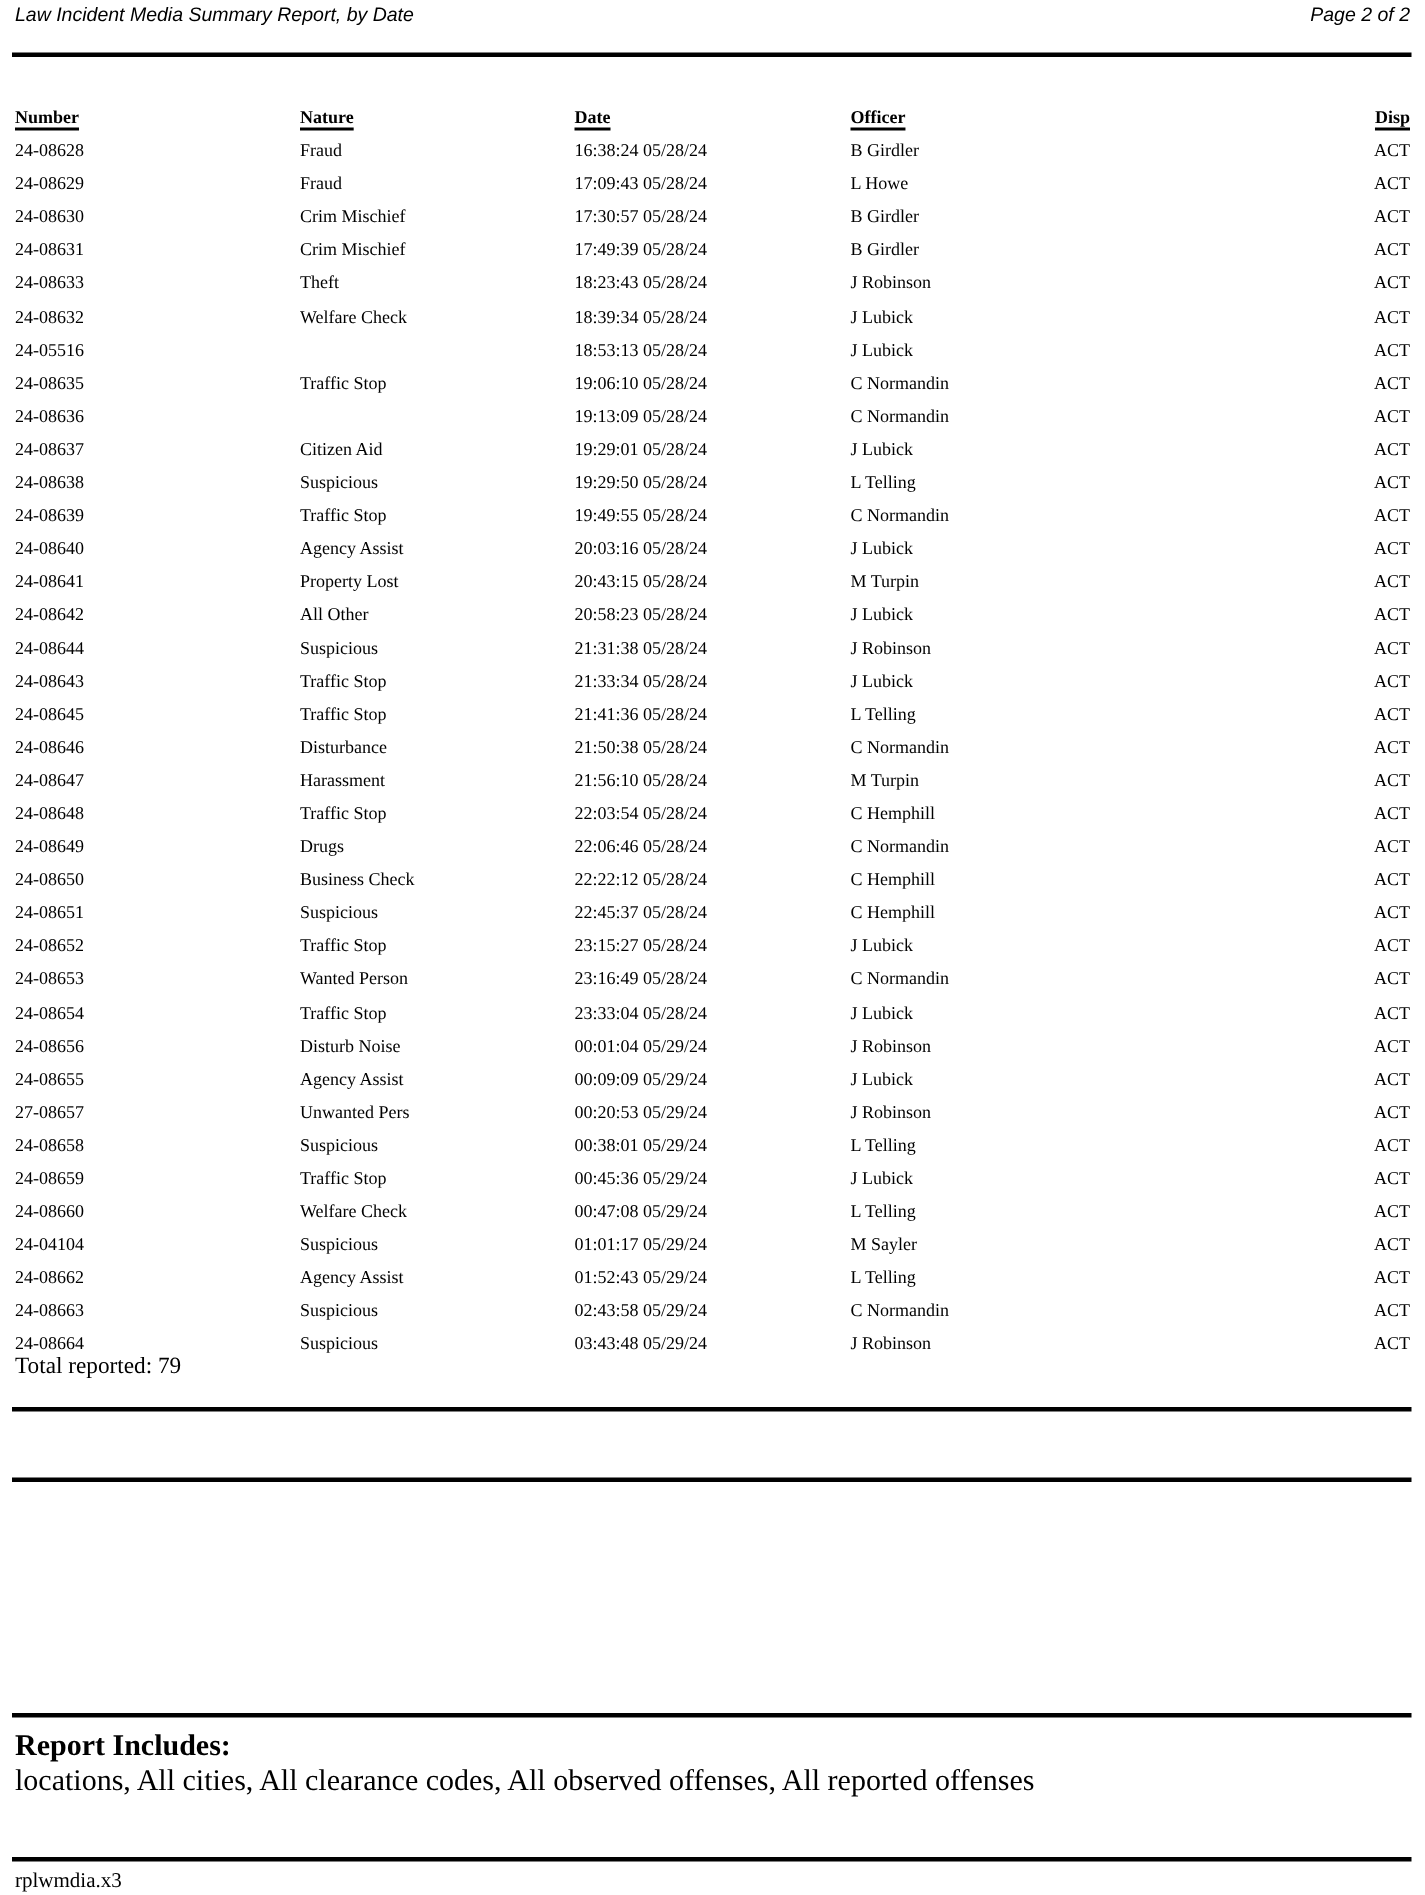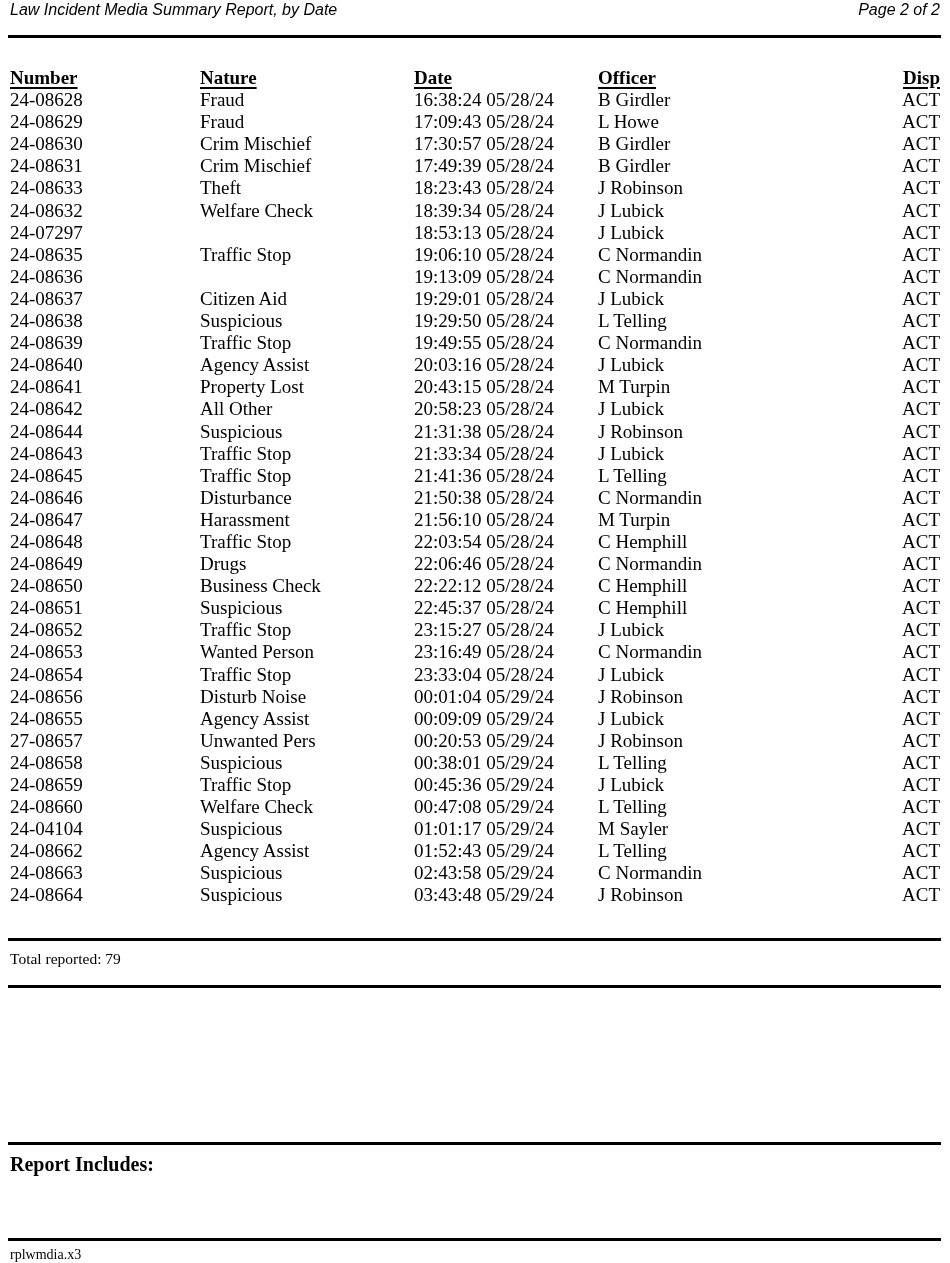--- a/index.html
+++ b/index.html
@@ -26,53 +26,53 @@
   .title-bar {
     position: absolute;
     top: 1px;
     left: 10px;
     right: 10px;
     display: flex;
     justify-content: space-between;
     align-items: baseline;
     font-family: "Liberation Sans", sans-serif;
     font-style: italic;
-    font-size: 16px;
+    font-size: 13px;
     line-height: 18px;
   }
   #rule-top { top: 35px; }
 
   
   .table {
     position: absolute;
     top: 67px;
     left: 10px;
     right: 10px;
-    font-size: 19px;
+    font-size: 12px;
     line-height: 22.1px;
   }
   .trow { display: flex; }
   .cell { white-space: nowrap; overflow: visible; }
   .c0 { width: 190px; }
   .c1 { width: 183px; }
-  .c2 { width: 184px; margin-left: 31px; }
+  .c2 { width: 184px; }
   .c3 { width: 188px; }
   .c4 { flex: 1; text-align: right; }
   .hdr-cell {
     font-weight: bold;
     text-decoration: underline;
     text-decoration-thickness: 2px;
     text-underline-offset: 3px;
   }
 
   
   #rule-total-top { top: 938px; }
   .total-line {
     position: absolute;
-    top: 948px;
+    top: 900px;
     left: 10px;
     font-size: 15.5px;
     line-height: 22px;
   }
   #rule-total-bottom { top: 985px; }
 
   
   #rule-includes-top { top: 1142px; }
   .includes {
     position: absolute;
@@ -152,21 +152,21 @@
         <div class="cell c4">ACT</div>
       </div>
       <div class="trow">
         <div class="cell c0">24-08632</div>
         <div class="cell c1">Welfare Check</div>
         <div class="cell c2">18:39:34 05/28/24</div>
         <div class="cell c3">J Lubick</div>
         <div class="cell c4">ACT</div>
       </div>
       <div class="trow">
-        <div class="cell c0">24-07297</div>
+        <div class="cell c0">24-05516</div>
         <div class="cell c1"></div>
         <div class="cell c2">18:53:13 05/28/24</div>
         <div class="cell c3">J Lubick</div>
         <div class="cell c4">ACT</div>
       </div>
       <div class="trow">
         <div class="cell c0">24-08635</div>
         <div class="cell c1">Traffic Stop</div>
         <div class="cell c2">19:06:10 05/28/24</div>
         <div class="cell c3">C Normandin</div>
@@ -381,19 +381,20 @@
 <div class="rule" id="rule-total-top"></div>
 <div class="total-line">
   <span>Total reported:</span>
   <span>79</span>
 </div>
 <div class="rule" id="rule-total-bottom"></div>
 
 <div class="rule" id="rule-includes-top"></div>
 <div class="includes">
   <div class="includes-heading">Report Includes:</div>
+  <div>locations, All cities, All clearance codes, All observed offenses, All reported offenses</div>
 </div>
 
 <div class="rule" id="rule-footer"></div>
 <div class="footer-bar">
   <span>rplwmdia.x3</span>
   <span>05/16/24</span>
 </div>
 
 </body></html>

